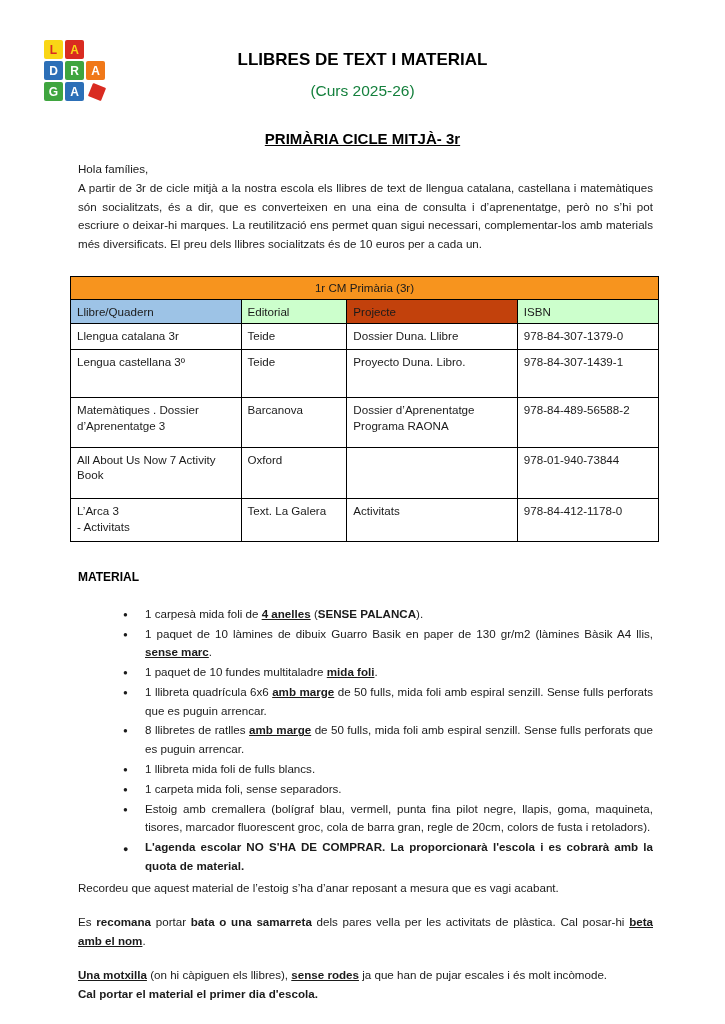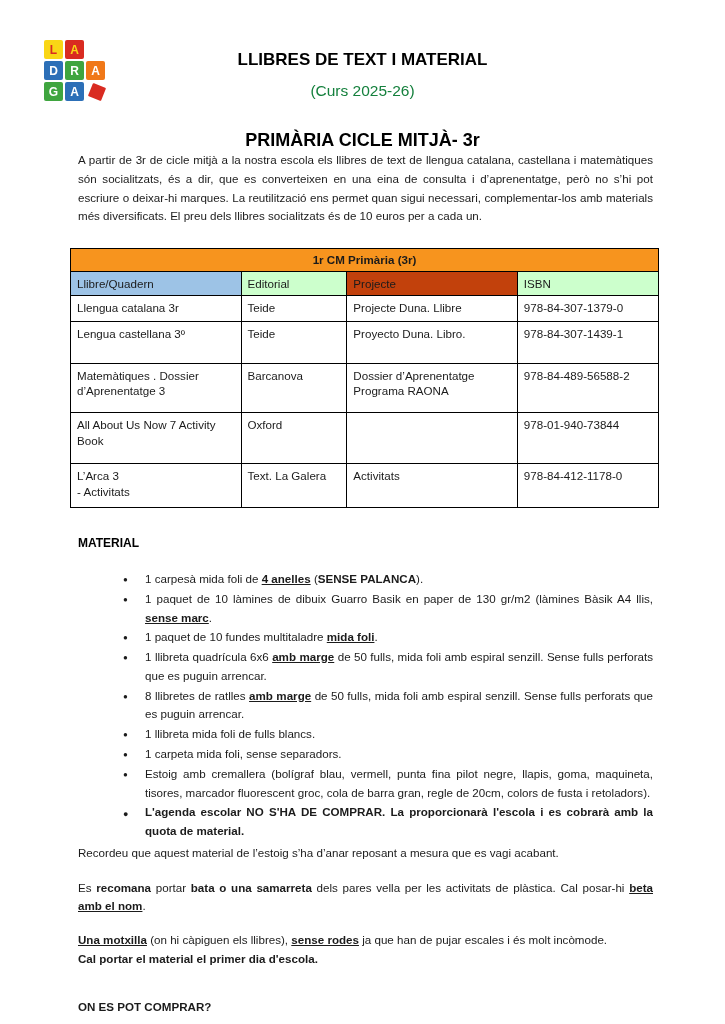--- a/index.html
+++ b/index.html
@@ -19,41 +19,41 @@
     font-weight:bold; font-size:12px; border-radius:2px;
   }
   .logo .diamond { position:absolute; width:14px; height:14px; transform:rotate(22deg); border-radius:1px; }
 
   
   .header { text-align:center; padding-top:50px; }
   .doc-title { font-size:17px; font-weight:bold; margin:0; color:#000; }
   .doc-subtitle { font-size:15.5px; margin-top:12px; color:#15803d; }
 
   .section-heading {
-    text-align:center; font-size:18px; font-weight:bold;
-    margin:30px 0 0 0; color:#000;
+    text-align:center; font-size:15px; font-weight:bold;
+    text-decoration:underline; margin:30px 0 0 0; color:#000;
   }
 
   .content { padding:0 72px 0 78px; font-size:11.6px; line-height:1.62; text-align:left; }
 
   .intro-greeting { margin:13px 0 0 0; }
   .intro-body { margin:0; text-align:justify; }
 
   
   table.books {
     border-collapse:collapse; width:calc(100% + 14px); margin:22px 0 0 -8px;
     font-size:11.6px; line-height:1.35; table-layout:fixed;
   }
   table.books th, table.books td {
     border:1px solid #000; padding:4px 6px; vertical-align:top;
     text-align:left; font-weight:normal; white-space:pre-line; overflow:hidden;
   }
-  table.books th.title-cell { text-align:center; font-weight:bold; padding:3px 6px; }
+  table.books th.title-cell { text-align:center; font-weight:normal; padding:3px 6px; }
   tbody tr:nth-child(1) td { padding-bottom:5px; }
-  tbody tr:nth-child(2) td { padding-bottom:21px; }
+  tbody tr:nth-child(2) td { padding-bottom:28px; }
   tbody tr:nth-child(3) td { padding-bottom:13px; }
   tbody tr:nth-child(4) td { padding-bottom:15px; }
   tbody tr:nth-child(5) td { padding-bottom:7px; }
 
   .material-heading { font-size:12px; font-weight:bold; margin:26px 0 0 0; color:#000; }
 
   ul.material-list { list-style:none; margin:17px 0 0 0; padding:0 0 0 45px; }
   ul.material-list li { display:flex; margin:0 0 1px 0; }
   ul.material-list .marker { flex:0 0 22px; font-size:8px; padding-top:4px; }
   ul.material-list li.bold-item .marker { font-size:9px; }
@@ -84,20 +84,21 @@
 
   <div class="header">
     <h1 class="doc-title">LLIBRES DE TEXT I MATERIAL</h1>
     <div class="doc-subtitle">(Curs 2025-26)</div>
   </div>
 
   <h2 class="section-heading">PRIMÀRIA CICLE MITJÀ- 3r</h2>
 
   <div class="content">
 
+    <p class="intro-greeting">Hola famílies,</p>
     <p class="intro-body">A partir de 3r de cicle mitjà  a la nostra escola els llibres de text de llengua catalana, castellana i matemàtiques són socialitzats, és a dir, que es converteixen en una eina de consulta i d’aprenentatge, però no s’hi pot escriure o deixar-hi marques. La reutilització  ens permet  quan sigui necessari, complementar-los amb materials més diversificats. El preu dels llibres socialitzats és de 10 euros per a cada un.</p>
 
     <table class="books">
       <colgroup id="books-colgroup">
           <col style="width: 29%;">
           <col style="width: 18%;">
           <col style="width: 29%;">
           <col style="width: 24%;">
         </colgroup>
       <thead>
@@ -108,21 +109,21 @@
             <th style="background: rgb(157, 195, 230);">Llibre/Quadern</th>
             <th style="background: rgb(204, 255, 204);">Editorial</th>
             <th style="background: #c2410c;">Projecte</th>
             <th style="background: rgb(204, 255, 204);">ISBN</th>
           </tr>
       </thead>
       <tbody id="books-tbody">
           <tr>
             <td>Llengua catalana 3r</td>
             <td>Teide</td>
-            <td>Projecte Duna. Llibre</td>
+            <td>Dossier Duna. Llibre</td>
             <td>978-84-307-1379-0</td>
           </tr>
           <tr>
             <td>Lengua castellana 3º</td>
             <td>Teide</td>
             <td>Proyecto Duna. Libro.</td>
             <td>978-84-307-1439-1</td>
           </tr>
           <tr>
             <td>Matemàtiques . Dossier d’Aprenentatge 3</td>

